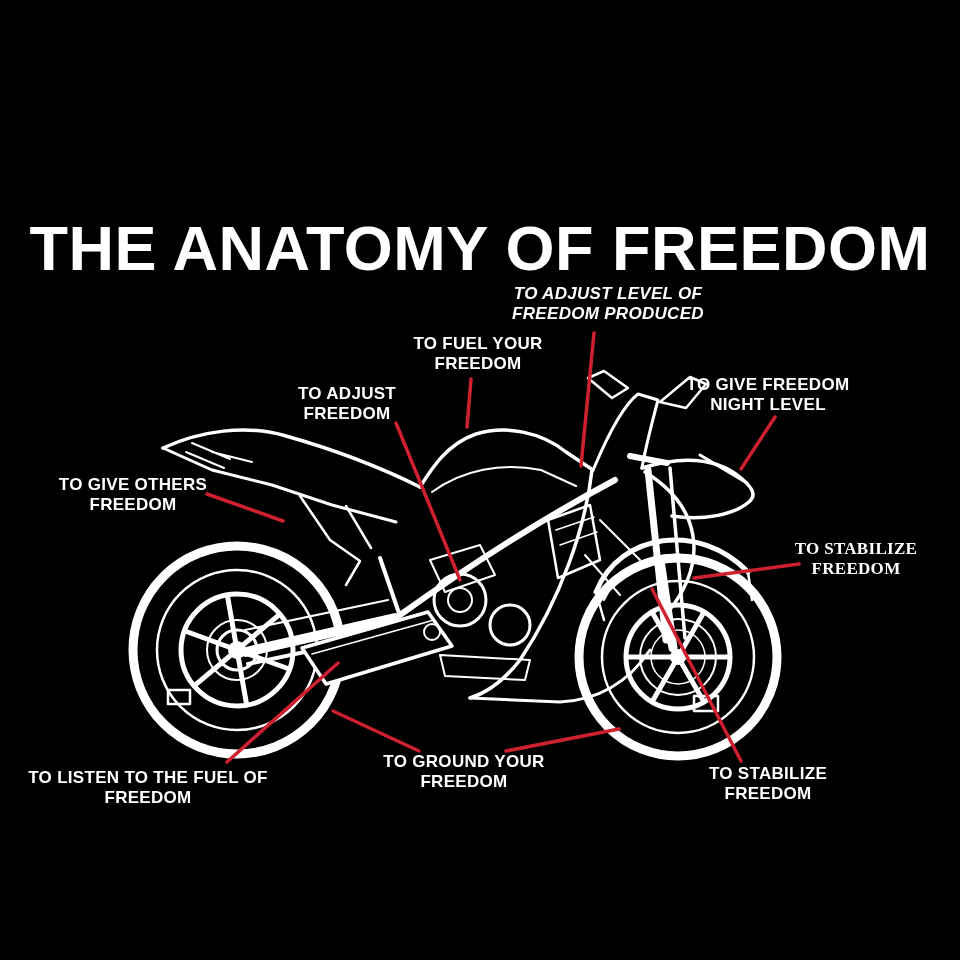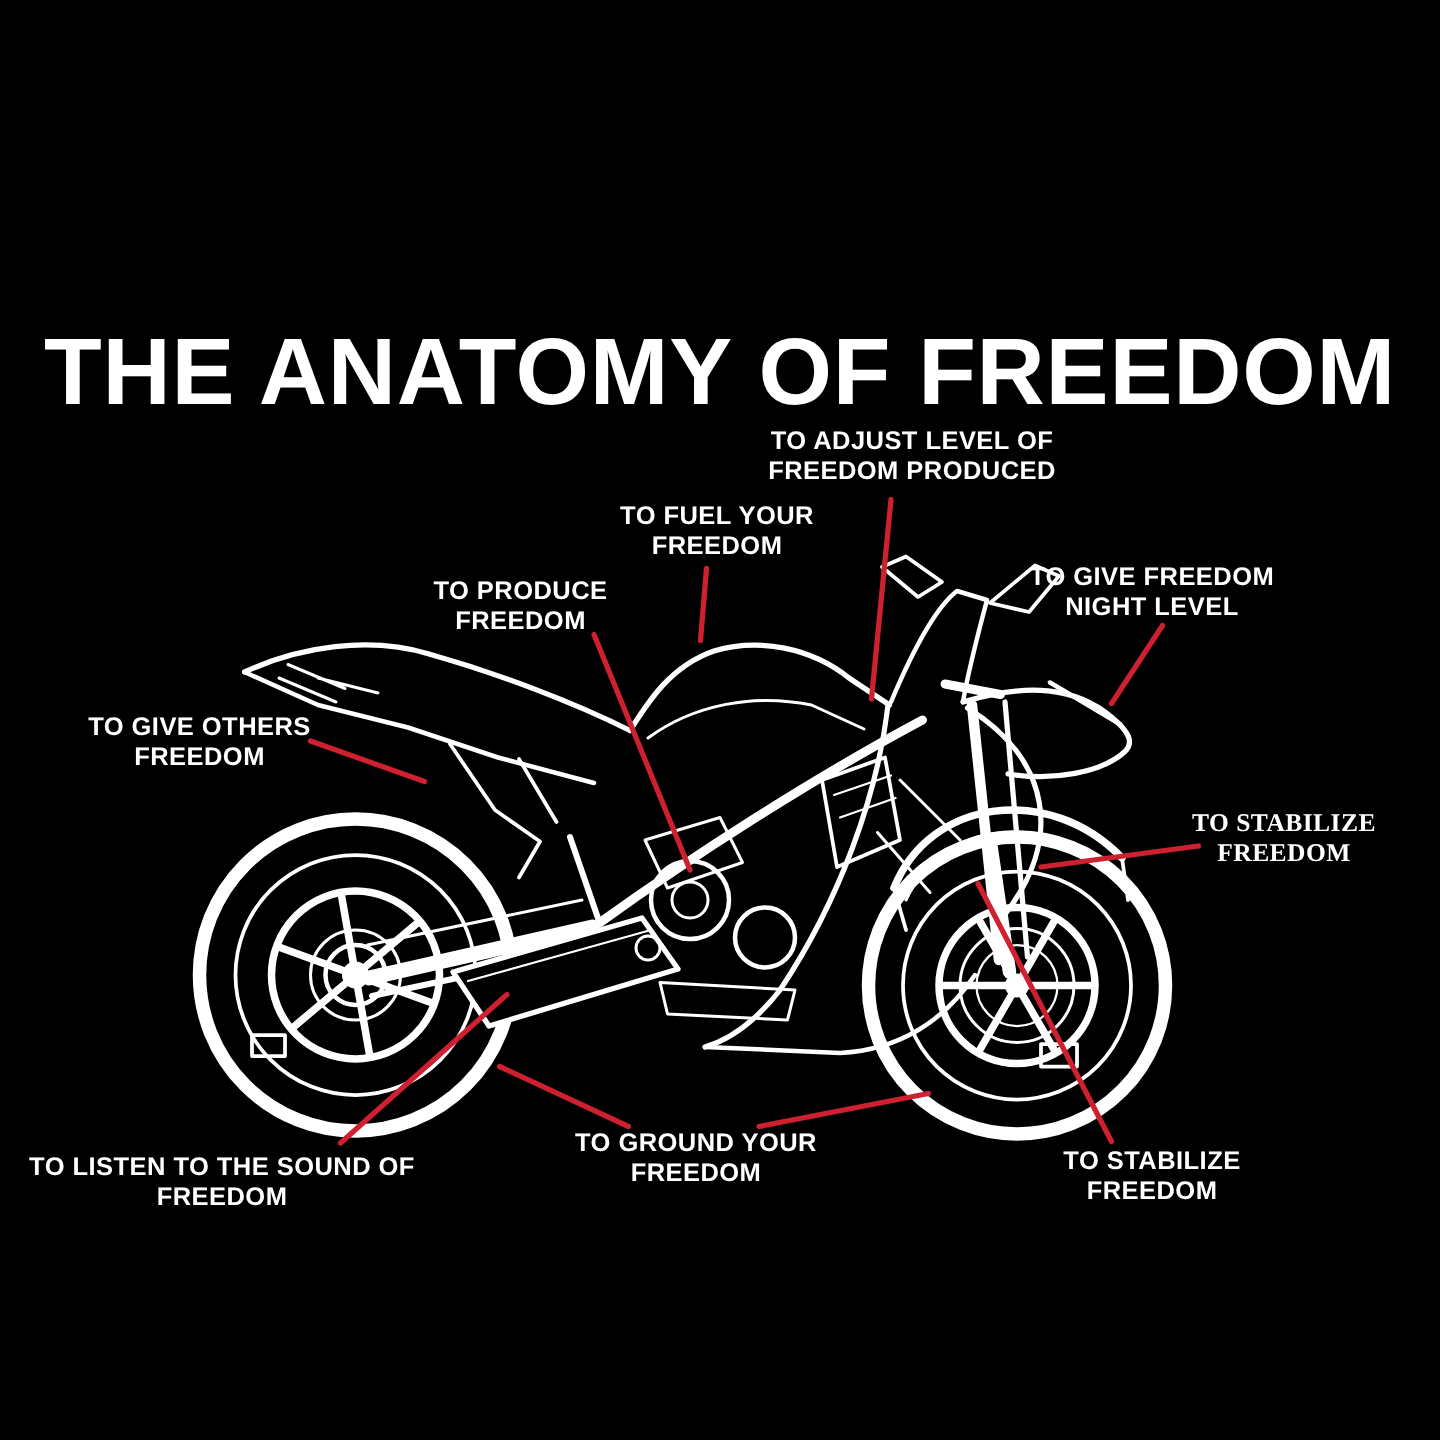--- a/index.html
+++ b/index.html
@@ -154,52 +154,52 @@
       <line x1="799" y1="564" x2="694" y2="578"></line>
       <line x1="227" y1="762" x2="338" y2="663"></line>
       <line x1="419" y1="751" x2="333" y2="711"></line>
       <line x1="506" y1="751" x2="619" y2="729"></line>
       <line x1="741" y1="761" x2="652" y2="589"></line>
     </g>
   </svg>
 
   <div class="title">THE ANATOMY OF FREEDOM</div>
 
-  <div class="callout" style="left:608px; top:284px;">
+  <div class="callout" style="left:608px; top:284px;font-style:italic;">
     <div>TO ADJUST LEVEL OF</div>
     <div>FREEDOM PRODUCED</div>
   </div>
 
   <div class="callout" style="left:478px; top:334px;">
     <div>TO FUEL YOUR</div>
     <div>FREEDOM</div>
   </div>
 
   <div class="callout" style="left:347px; top:384px;">
-    <div>TO PRODUCE</div>
+    <div>TO ADJUST</div>
     <div>FREEDOM</div>
   </div>
 
   <div class="callout" style="left:768px; top:375px;">
     <div>TO GIVE FREEDOM</div>
     <div>NIGHT LEVEL</div>
   </div>
 
   <div class="callout" style="left:133px; top:475px;">
     <div>TO GIVE OTHERS</div>
     <div>FREEDOM</div>
   </div>
 
   <div class="callout" style="left:856px; top:539px;font-family:Liberation Serif, serif;">
     <div>TO STABILIZE</div>
     <div>FREEDOM</div>
   </div>
 
   <div class="callout" style="left:148px; top:768px;">
-    <div>TO LISTEN TO THE SOUND OF</div>
+    <div>TO LISTEN TO THE FUEL OF</div>
     <div>FREEDOM</div>
   </div>
 
   <div class="callout" style="left:464px; top:752px;">
     <div>TO GROUND YOUR</div>
     <div>FREEDOM</div>
   </div>
 
   <div class="callout" style="left:768px; top:764px;">
     <div>TO STABILIZE</div>

